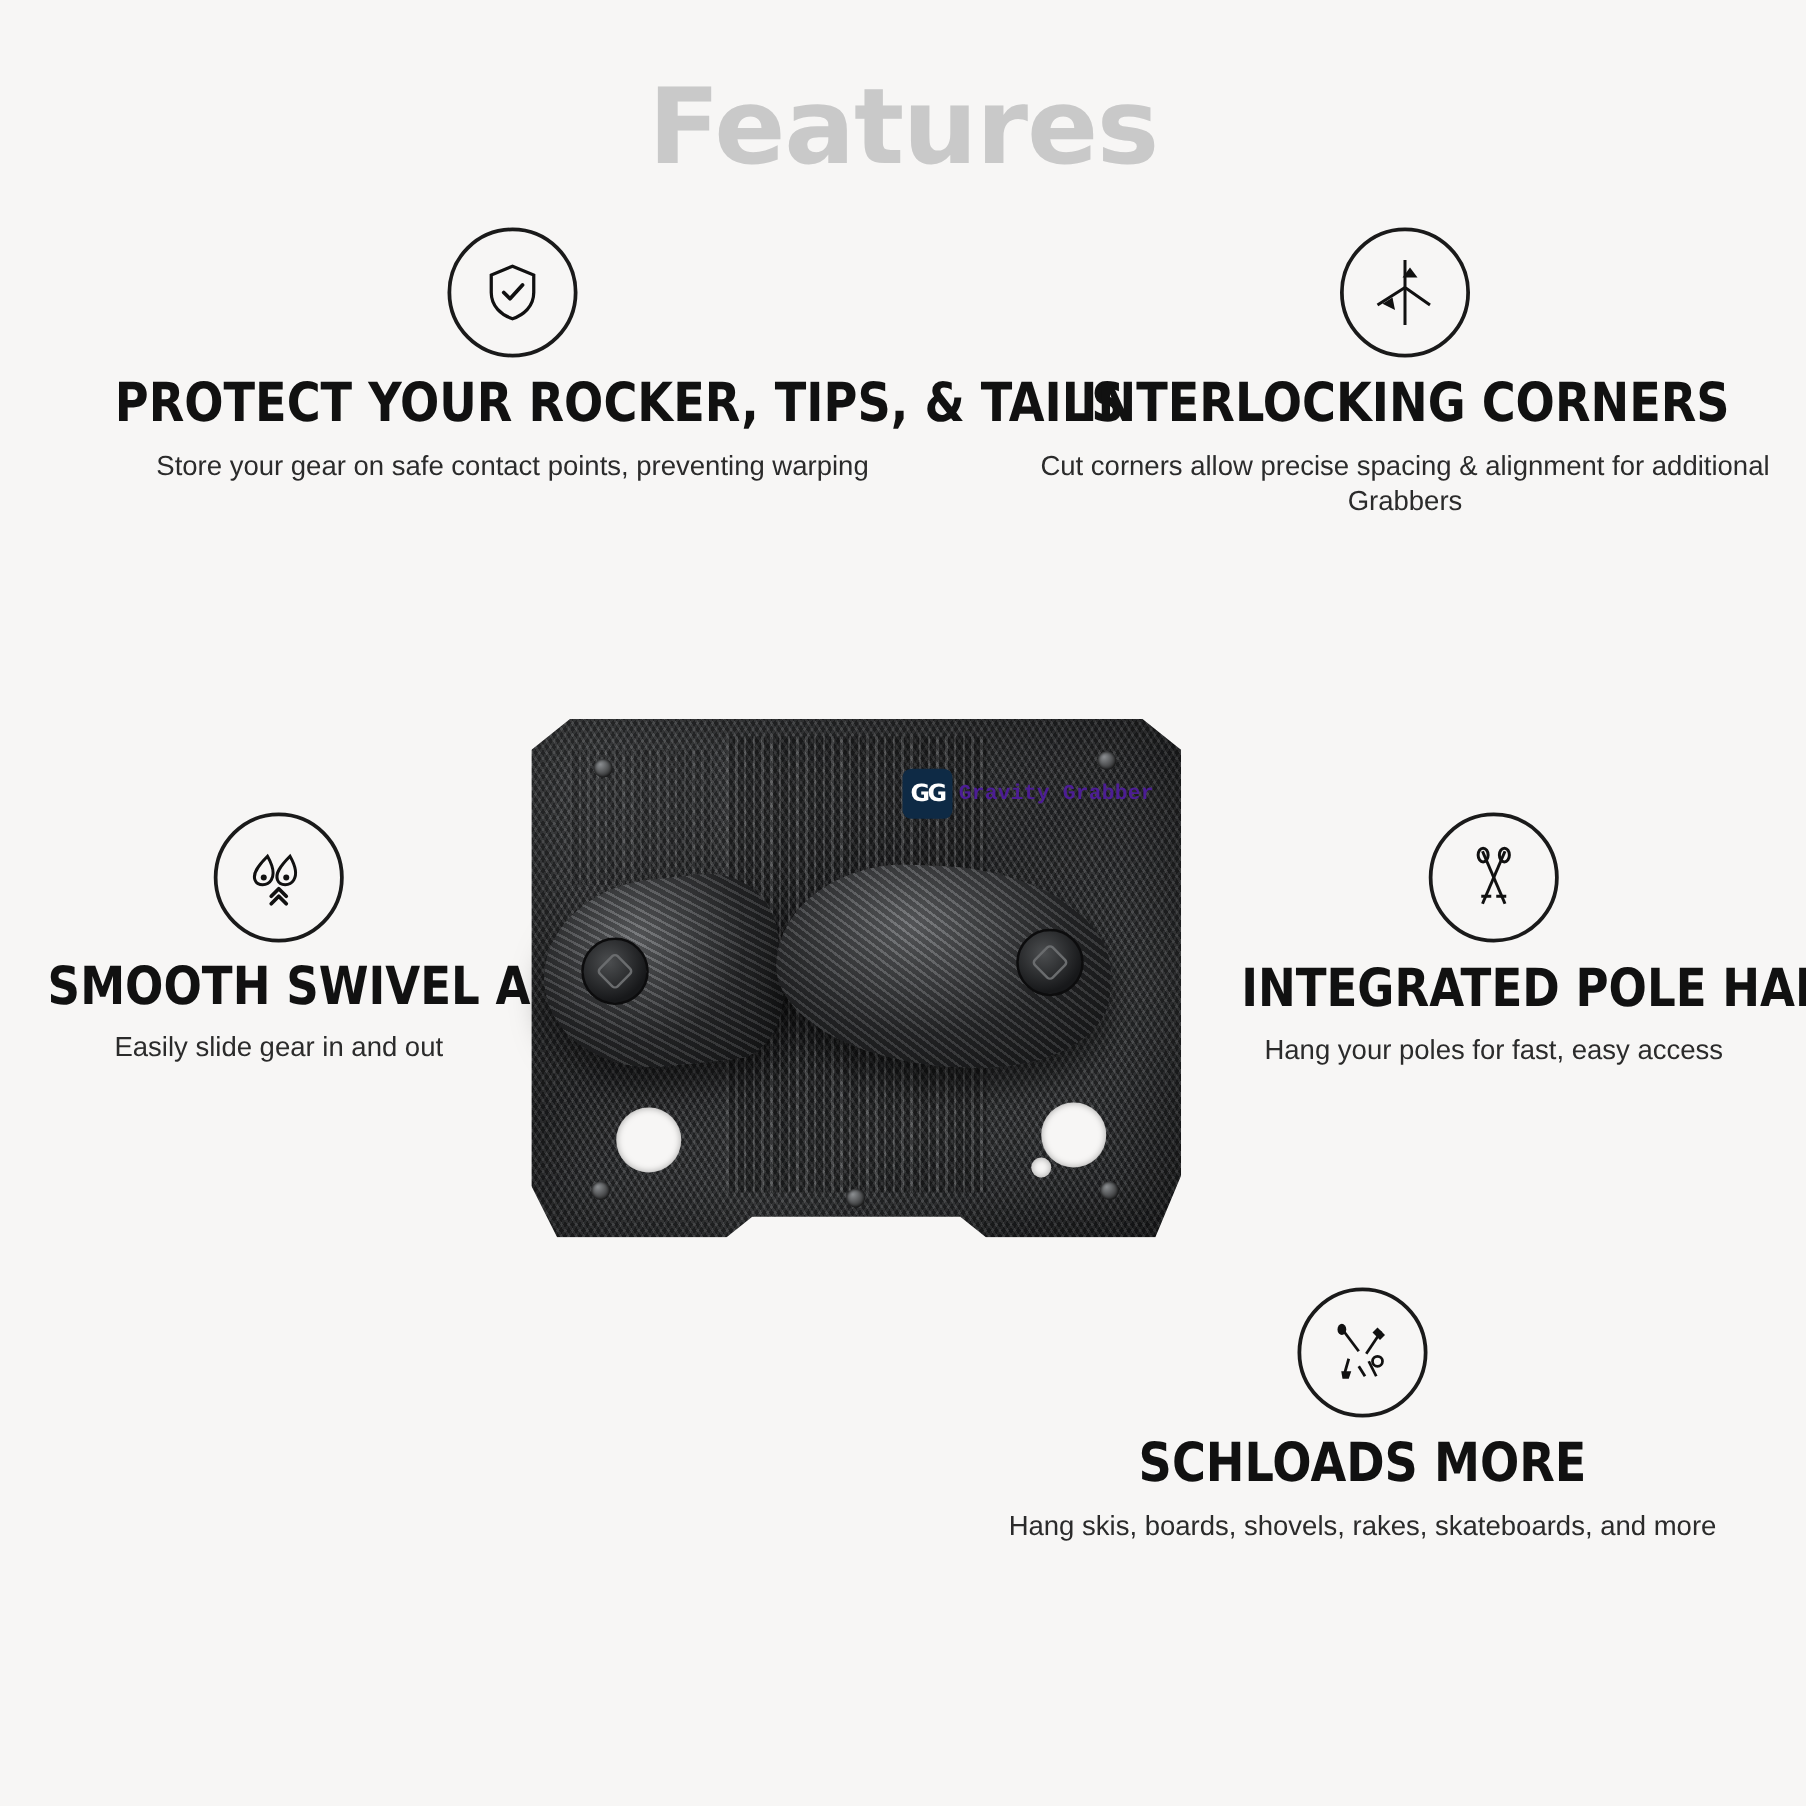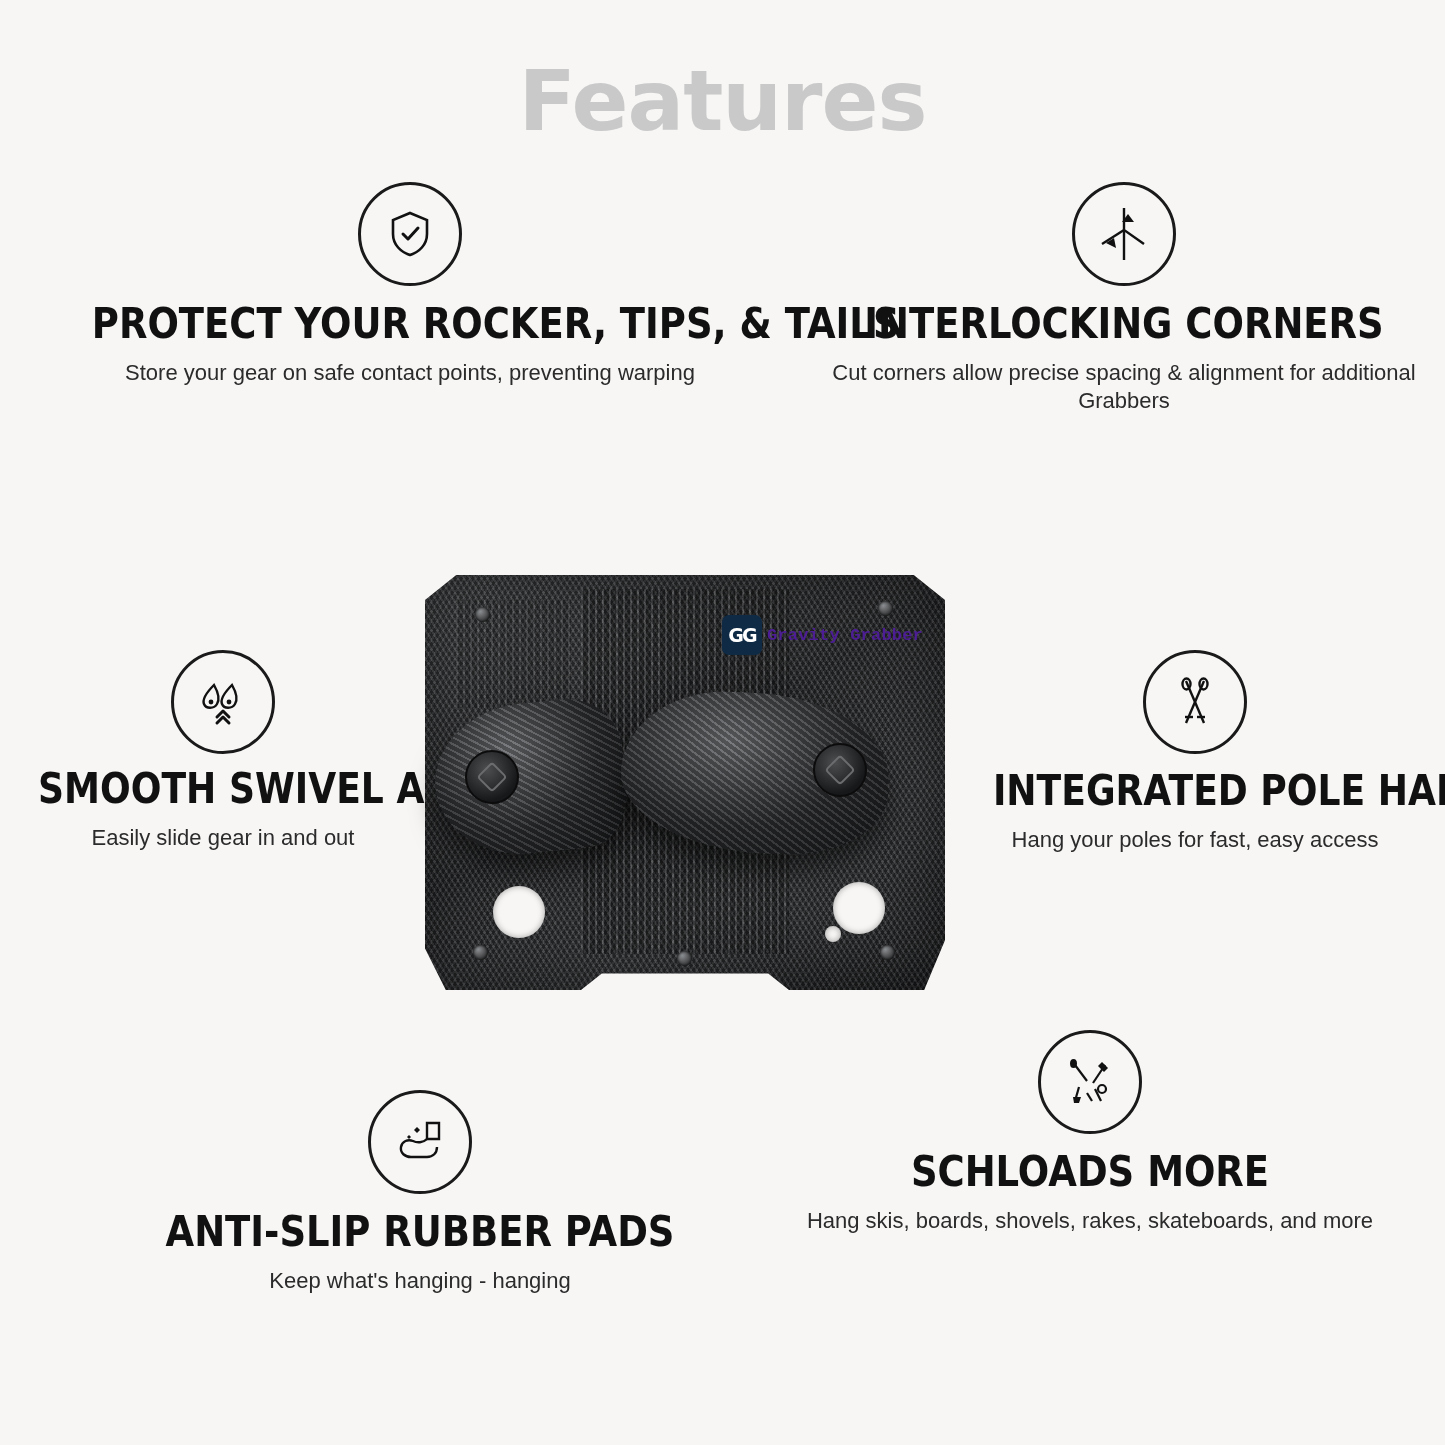--- a/index.html
+++ b/index.html
@@ -254,34 +254,20 @@
           <ellipse cx="37.5" cy="11" rx="4" ry="5.5"></ellipse>
           <path d="M31 44 h8" stroke-width="2.4"></path>
           <path d="M19 44 h8" stroke-width="2.4"></path>
         </svg>
       </div>
     </div>
     <div class="f-title">INTEGRATED POLE HANGERS</div>
     <div class="f-desc">Hang your poles for fast, easy access</div>
   </div>
 
-  <div class="feature" id="feat-pads">
-    <div class="icon-wrap">
-      <div class="icon-circle">
-        <svg width="58" height="58" viewBox="0 0 58 58" fill="none" stroke="#111" stroke-width="2.4">
-          <path d="M36 10 h12 v16 h-12 z"></path>
-          <path d="M36 26 c-4 4 -10 4 -14 2 c-5 -2 -11 0 -12 6 c-1 6 4 10 10 10 h16 c6 0 10 -4 10 -10"></path>
-          <path d="M26 14 l3 3 -3 3 -3 -3 z" fill="#111" stroke="none"></path>
-          <path d="M18 22 l2 2 -2 2 -2 -2 z" fill="#111" stroke="none"></path>
-        </svg>
-      </div>
-    </div>
-    <div class="f-title">ANTI-SLIP RUBBER PADS</div>
-    <div class="f-desc">Keep what's hanging - hanging</div>
-  </div>
 
   <div class="feature" id="feat-more">
     <div class="icon-wrap">
       <div class="icon-circle">
         <svg width="58" height="58" viewBox="0 0 58 58" fill="none" stroke="#111" stroke-width="2.2">
           <path d="M14 12 L26 28"></path>
           <ellipse cx="12.5" cy="10.5" rx="3.5" ry="4.5" fill="#111" stroke="none"></ellipse>
           <path d="M44 12 L32 30"></path>
           <path d="M41 9 l6 6 -4 4 -6 -6 z" fill="#111" stroke="none"></path>
           <path d="M18 34 L14 48"></path>

